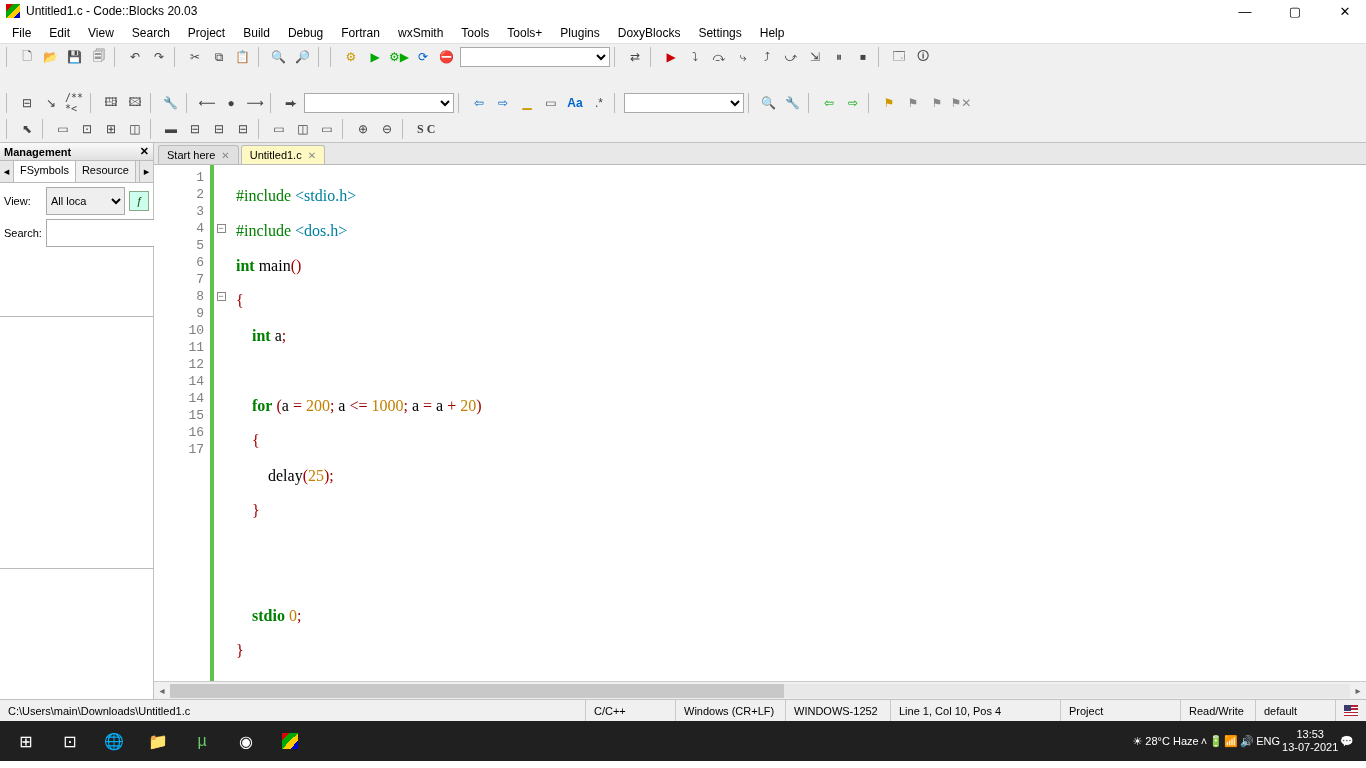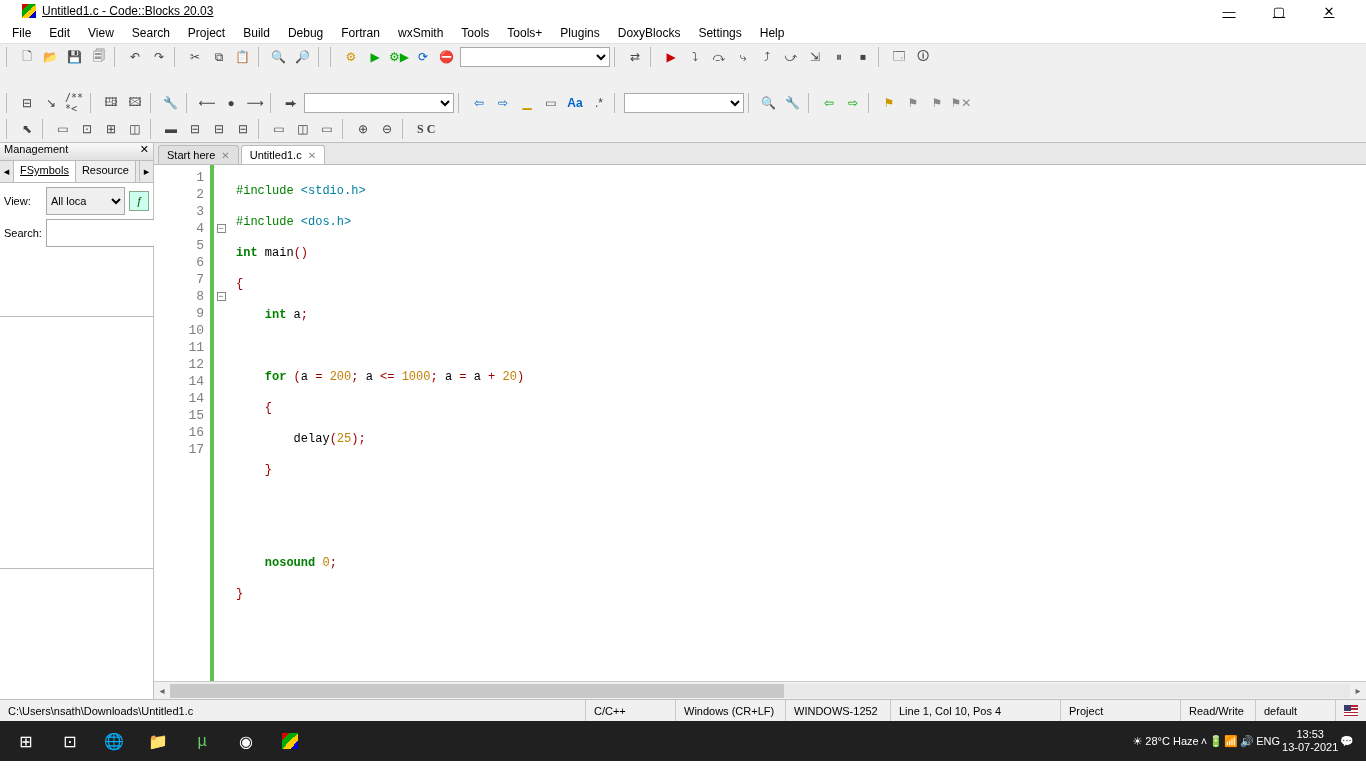--- a/index.html
+++ b/index.html
@@ -1,62 +1,62 @@
 <!DOCTYPE html>
 <html><head>
 <meta charset="utf-8">
 <style>
 * { box-sizing: border-box; margin: 0; padding: 0; }
 body { font-family: "Segoe UI", Tahoma, sans-serif; font-size: 12px; background: #fff; overflow: hidden; width: 1366px; height: 768px; position: relative; }
 
-.titlebar { height: 22px; background: #fff; display: flex; align-items: center; padding: 0 22px; text-decoration: underline; }
+.titlebar { height: 22px; background: #fff; display: flex; align-items: center; padding: 0 6px; }
 .titlebar .app-icon { width: 14px; height: 14px; margin-right: 6px; background: linear-gradient(135deg,#d00 0 25%,#0a0 25% 50%,#fc0 50% 75%,#00c 75% 100%); }
 .titlebar .title { flex: 1; font-size: 12px; color: #000; }
 .titlebar .win-btns { display: flex; gap: 20px; }
 .titlebar .win-btn { width: 30px; height: 20px; display:flex;align-items:center;justify-content:center; font-size:13px; color:#000; }
 
 .menubar { height: 22px; background: #fff; display: flex; align-items: center; padding: 0 4px; gap: 2px; border-bottom: 1px solid #e0e0e0;}
 .menubar .menu-item { padding: 2px 8px; font-size: 12px; color: #000; }
 
 .toolbar-area { background: #f0f0f0; border-bottom: 1px solid #c0c0c0; }
 .toolbar-row { height: 26px; display: flex; align-items: center; padding: 2px 4px; gap: 2px; }
 .tbtn { width: 22px; height: 22px; display:flex;align-items:center;justify-content:center; border: 1px solid transparent; font-size: 12px; color:#444; }
 .sep { width: 6px; height: 20px; border-left: 1px solid #bbb; margin: 0 2px; }
 .combo { height: 20px; border: 1px solid #aaa; background: #fff; font-size: 11px; padding: 0 4px; }
 .combo.w150 { width: 150px; }
 .combo.w120 { width: 120px; }
 
 .main-area { display: flex; height: 556px; }
 .mgmt-panel { width: 154px; background: #f0f0f0; border-right: 1px solid #c0c0c0; display:flex; flex-direction:column;}
-.mgmt-header { height: 18px; background: linear-gradient(#fafafa,#e0e0e0); border-bottom:1px solid #bbb; display:flex;align-items:flex-start;padding:0 4px; font-size:11px;}
+.mgmt-header { height: 18px; background: linear-gradient(#fafafa,#e0e0e0); border-bottom:1px solid #bbb; display:flex;align-items:center;padding:0 4px; font-size:11px;font-weight:bold;}
 .mgmt-header .close-x { margin-left:auto; font-size:11px; color:#000;}
 .mgmt-tabs { height: 22px; display:flex; border-bottom:1px solid #bbb; background:#e8e8e8; font-size:11px;}
 .mgmt-tabs .navbtn{width:14px;display:flex;align-items:center;justify-content:center;border-right:1px solid #bbb;}
 .mgmt-tabs .tab { padding: 3px 6px; border-right:1px solid #bbb; background:#f0f0f0;}
-.mgmt-tabs .tab.active { background:#fff;text-decoration:underline;}
+.mgmt-tabs .tab.active { background:#fff;}
 .mgmt-body { flex:1; background:#fff; padding:4px; font-size:11px; border-bottom:1px solid #bbb;}
 .mgmt-body .row{display:flex;align-items:center;gap:4px;margin-bottom:4px;}
 .mgmt-body .row label{width:38px;}
 .mgmt-body select, .mgmt-body input { flex:1; font-size:11px; height:28px; border:1px solid #aaa;}
 .mgmt-body .icobtn{width:20px;height:20px;border:1px solid #8a8;background:#cfe;display:flex;align-items:center;justify-content:center;font-style:italic;color:#050;}
 .mgmt-tree { flex:2; background:#fff; border-bottom:1px solid #bbb;}
 .mgmt-lower { height:130px; background:#fff;}
 
 .editor-area { flex:1; display:flex; flex-direction:column; background:#f0f0f0;}
 .editor-tabs { height: 22px; display:flex; align-items:flex-end; padding-left:4px; gap:2px; background:#e8e8e8; border-bottom:1px solid #bbb;}
 .editor-tab { padding: 3px 8px; background:#e0e0e0; border:1px solid #bbb; border-bottom:none; font-size:11px; display:flex;align-items:center;gap:6px; border-radius:3px 3px 0 0;}
-.editor-tab.active { background:#ffffff;}
+.editor-tab.active { background:#fef9c3;}
 .editor-tab .tabx { font-size:10px; color:#888;}
 .code-container { flex:1; background:#fff; display:flex; overflow:hidden;}
 .gutter { width: 60px; background:#fff; text-align:right; padding: 4px 6px 4px 0; font-family: "Courier New", monospace; font-size: 13px; color:#808080; border-right: 4px solid #5ec24b;}
 .gutter .ln { height: 17px; line-height:17px;}
 .fold-col { width:14px; background:#fff; padding-top:4px;}
 .fold-col .fm { height:17px; display:flex;align-items:center;justify-content:center; font-size:9px; color:#666;}
 .fold-col .fm.box { border:1px solid #888; width:9px;height:9px;margin:4px auto;line-height:7px;}
-.code { flex:1; padding: 4px 8px; font-family: Liberation Mono, monospace; font-size: 12px; white-space: pre; color:#000;}
+.code { flex:1; padding: 4px 8px; font-family: Liberation Serif, serif; font-size: 16px; white-space: pre; color:#000;}
 .code .line { height:17px; line-height:17px;}
 .kw { color:#008000; font-weight:bold;}
 .pp { color:#008000;}
 .str { color:#0080a0;}
 .num { color:#c08000;}
 .op { color:#a00000;}
 .editor-scroll { height:18px; background:#f0f0f0; border-top:1px solid #ccc; display:flex;align-items:center;}
 .editor-scroll .arrow{width:16px;text-align:center;color:#666;font-size:10px;}
 .editor-scroll .track{flex:1;height:14px;background:#e8e8e8;position:relative;}
 .editor-scroll .thumb{position:absolute;left:0;width:52%;height:100%;background:#c8c8c8;}
@@ -293,37 +293,37 @@
 <div class="line"><span class="kw">int</span><span> main</span><span class="op">()</span></div>
 <div class="line"><span class="op">{</span></div>
 <div class="line"><span>    </span><span class="kw">int</span><span> a</span><span class="op">;</span></div>
 <div class="line"><span></span></div>
 <div class="line"><span>    </span><span class="kw">for</span><span class="op"> (</span><span>a </span><span class="op">=</span><span> </span><span class="num">200</span><span class="op">;</span><span> a </span><span class="op">&lt;=</span><span> </span><span class="num">1000</span><span class="op">;</span><span> a </span><span class="op">=</span><span> a </span><span class="op">+</span><span> </span><span class="num">20</span><span class="op">)</span></div>
 <div class="line"><span>    </span><span class="op">{</span></div>
 <div class="line"><span>        delay</span><span class="op">(</span><span class="num">25</span><span class="op">)</span><span class="op">;</span></div>
 <div class="line"><span>    </span><span class="op">}</span></div>
 <div class="line"><span></span></div>
 <div class="line"><span></span></div>
-<div class="line"><span>    </span><span class="kw">nosound</span><span> </span><span class="num">0</span><span class="op">;</span></div>
+<div class="line"><span>    </span><span class="kw">stdio</span><span> </span><span class="num">0</span><span class="op">;</span></div>
 <div class="line"><span class="op">}</span></div>
 
       </div>
     </div>
     <div class="editor-scroll">
       <div class="arrow">◂</div>
       <div class="track">
           <div class="thumb"></div>
         </div>
       <div class="arrow">▸</div>
     </div>
   </div>
 </div>
 
 <div class="statusbar">
-  <div class="cell flex1">C:\Users\nsath\Downloads\Untitled1.c</div>
+  <div class="cell flex1">C:\Users\main\Downloads\Untitled1.c</div>
   <div class="cell" style="width:90px">C/C++</div>
   <div class="cell" style="width:110px">Windows (CR+LF)</div>
   <div class="cell" style="width:105px">WINDOWS-1252</div>
   <div class="cell" style="width:170px">Line 1, Col 10, Pos 4</div>
   <div class="cell" style="width:120px">Project</div>
   <div class="cell" style="width:75px">Read/Write</div>
   <div class="cell" style="width:80px">default</div>
   <div class="cell" style="width:30px;border-right:none">
       <div class="flag"></div>
     </div>

